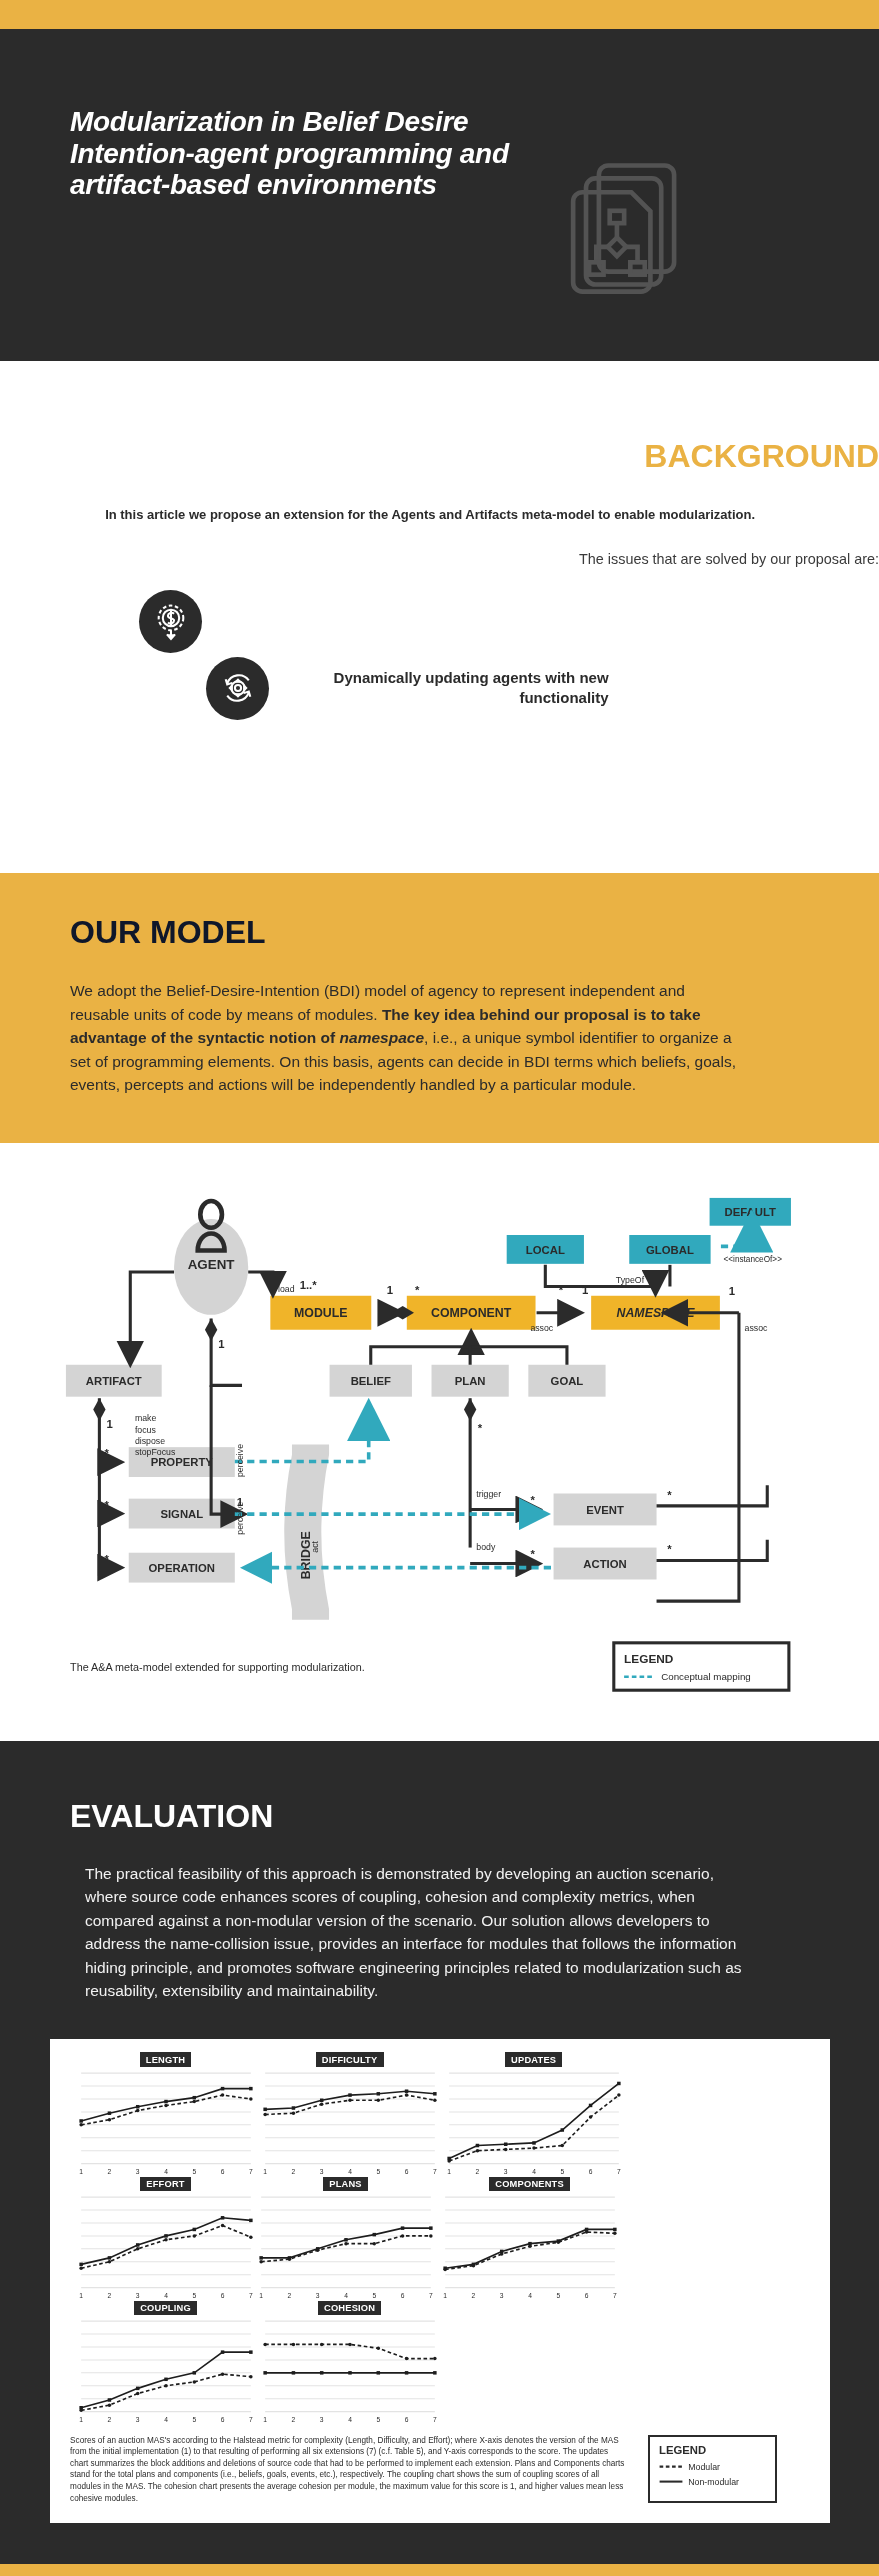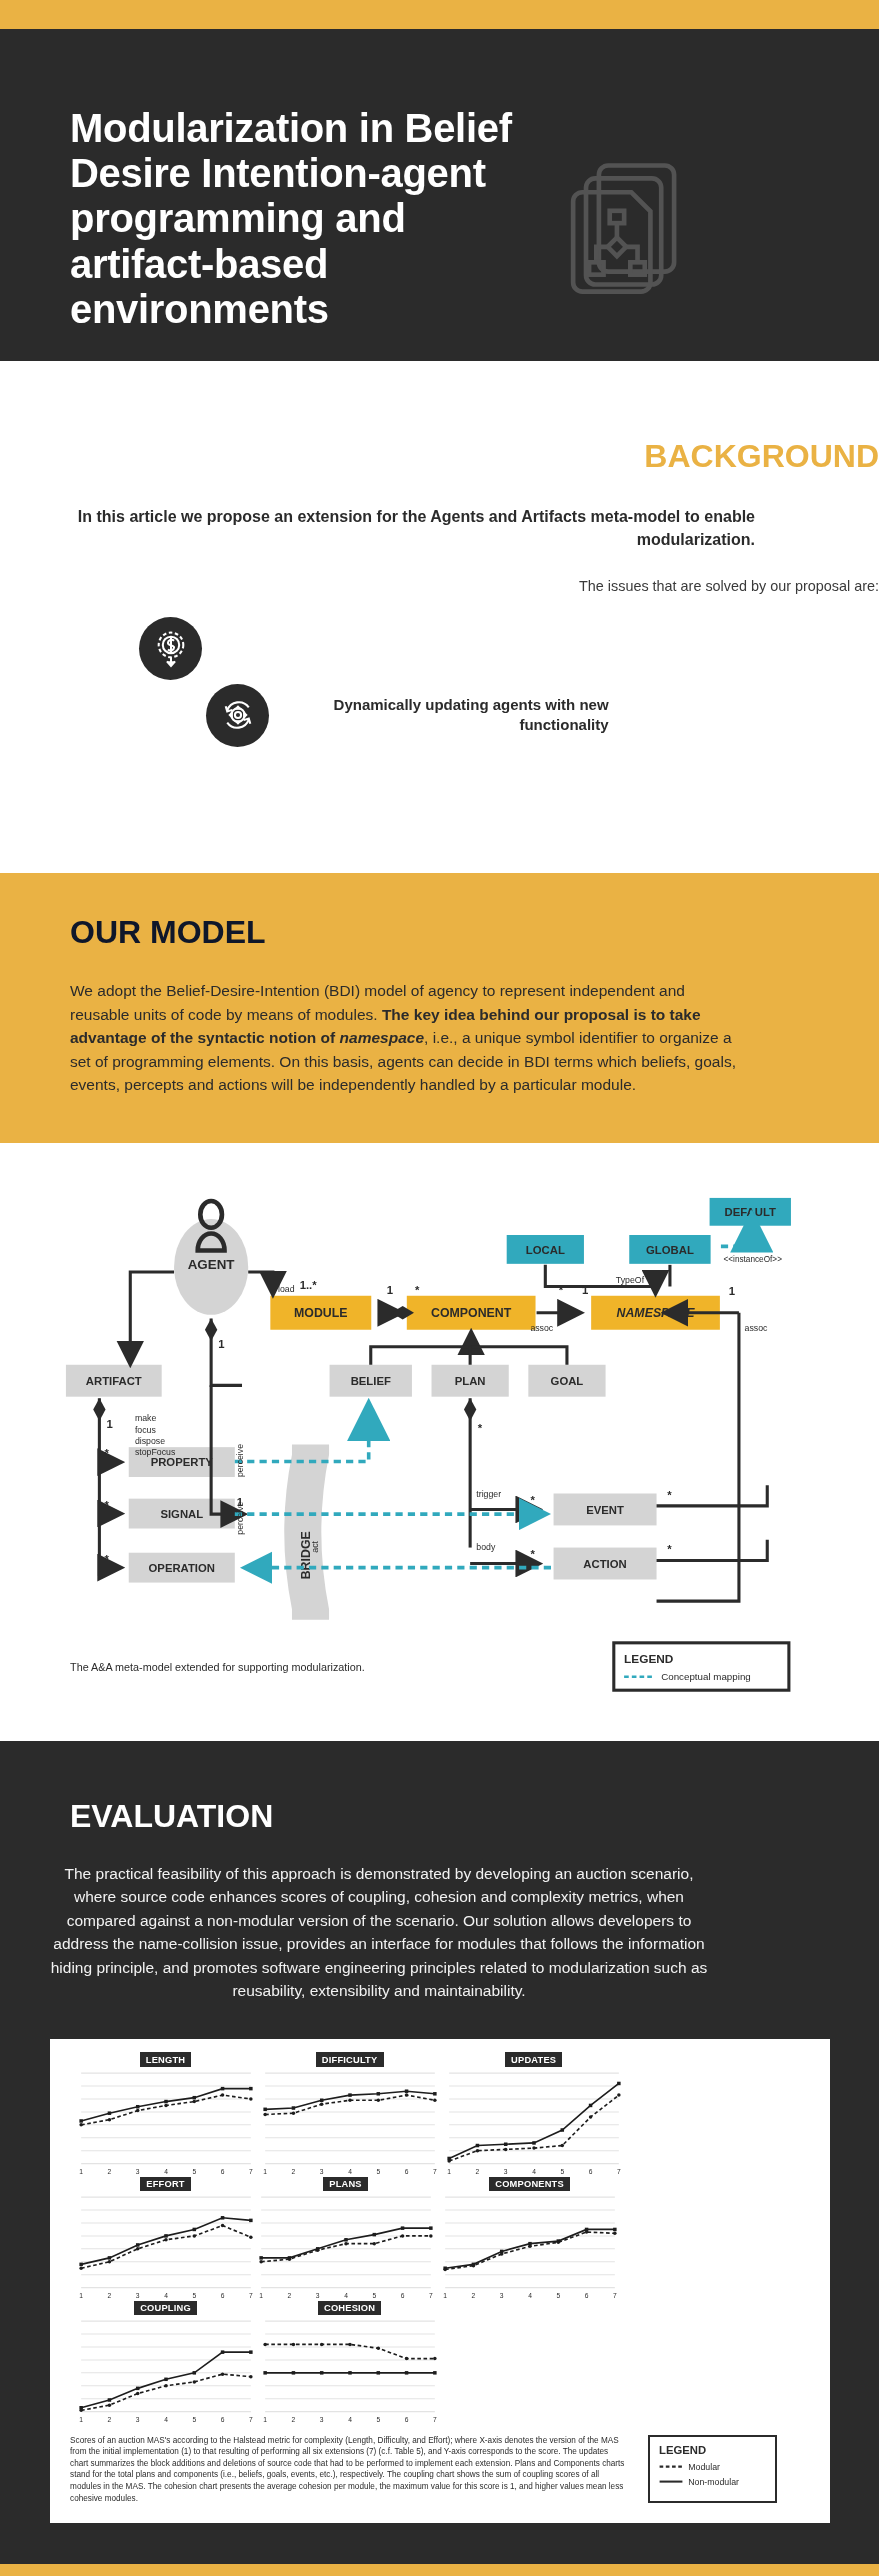--- a/index.html
+++ b/index.html
@@ -9,33 +9,33 @@
     font-family:"Liberation Sans", sans-serif;
     color:#2b2b2b; overflow:hidden;
   }
   .sec { position:relative; width:100%; }
 
   
   .topbar { height:29px; background:#eab244; }
   .hero { background:#2b2b2b; height:332px; position:relative; }
   .hero-title {
     position:absolute; left:70px; top:77px; width:453px;
-    color:#fff; font-size:40px; line-height:1.13;
-    font-weight:bold; letter-spacing:-0.3px;
+    color:#fff; font-size:28px; line-height:1.13;
+    font-weight:bold; letter-spacing:-0.3px;font-style:italic;
   }
   .hero-icon { position:absolute; right:165px; top:121px; width:155px; height:170px; opacity:.42; }
 
   
   .bg-sec { background:#fff; padding:77px 0 31px 0; height:512px;text-align:right; }
   .h-yellow {
     color:#eab244; font-size:32px; font-weight:bold; letter-spacing:0px;
     margin-left:70px; margin-bottom:31px;
   }
   .lead {
-    margin-left:70px; width:685px; font-size:16px; font-weight:bold;
+    margin-left:70px; width:685px; font-size:13px; font-weight:bold;
     line-height:1.42; color:#2b2b2b;
   }
   .sub {
     margin-left:70px; margin-top:27px; font-size:14.4px; color:#3a3a3a;
   }
   .bullets { margin-top:23px; }
   .bullet { display:flex; align-items:center; margin-bottom:3.1px; }
   .bullet .circ {
     width:63px; height:63px; border-radius:50%;
     background:#2b2b2b; flex:none;
@@ -62,21 +62,21 @@
   .model-body b { font-weight:bold; }
   .model-body i { font-style:italic; }
 
   
   .diagram-sec { background:#fff; height:598px; position:relative; }
   .dg { position:absolute; left:0; top:0; }
 
   
   .eval-sec { background:#2b2b2b; padding:57px 0 41px 0; }
   .h-white { color:#fff; font-size:32px; font-weight:bold; margin-left:70px; margin-bottom:27px; }
-  .eval-body { margin-left:44px; width:670px; font-size:15.5px; line-height:1.52; color:#f2f2f2;text-align:center; }
+  .eval-body { margin-left:85px; width:670px; font-size:15.5px; line-height:1.52; color:#f2f2f2; }
 
   .chart-card {
     margin:36px auto 0 auto; width:780px; background:#fff; padding:13.4px 0 18.5px 0;
     position:relative;
   }
   .chart-grid { display:flex; flex-wrap:wrap; padding:0 26px; }
   .chart-cell { width:180px; margin-right:4.1px; }
   .chart-cell:nth-child(4n) { margin-right:0; }
   .chart-tag {
     display:inline-block; background:#2b2b2b; color:#fff; font-weight:bold;

